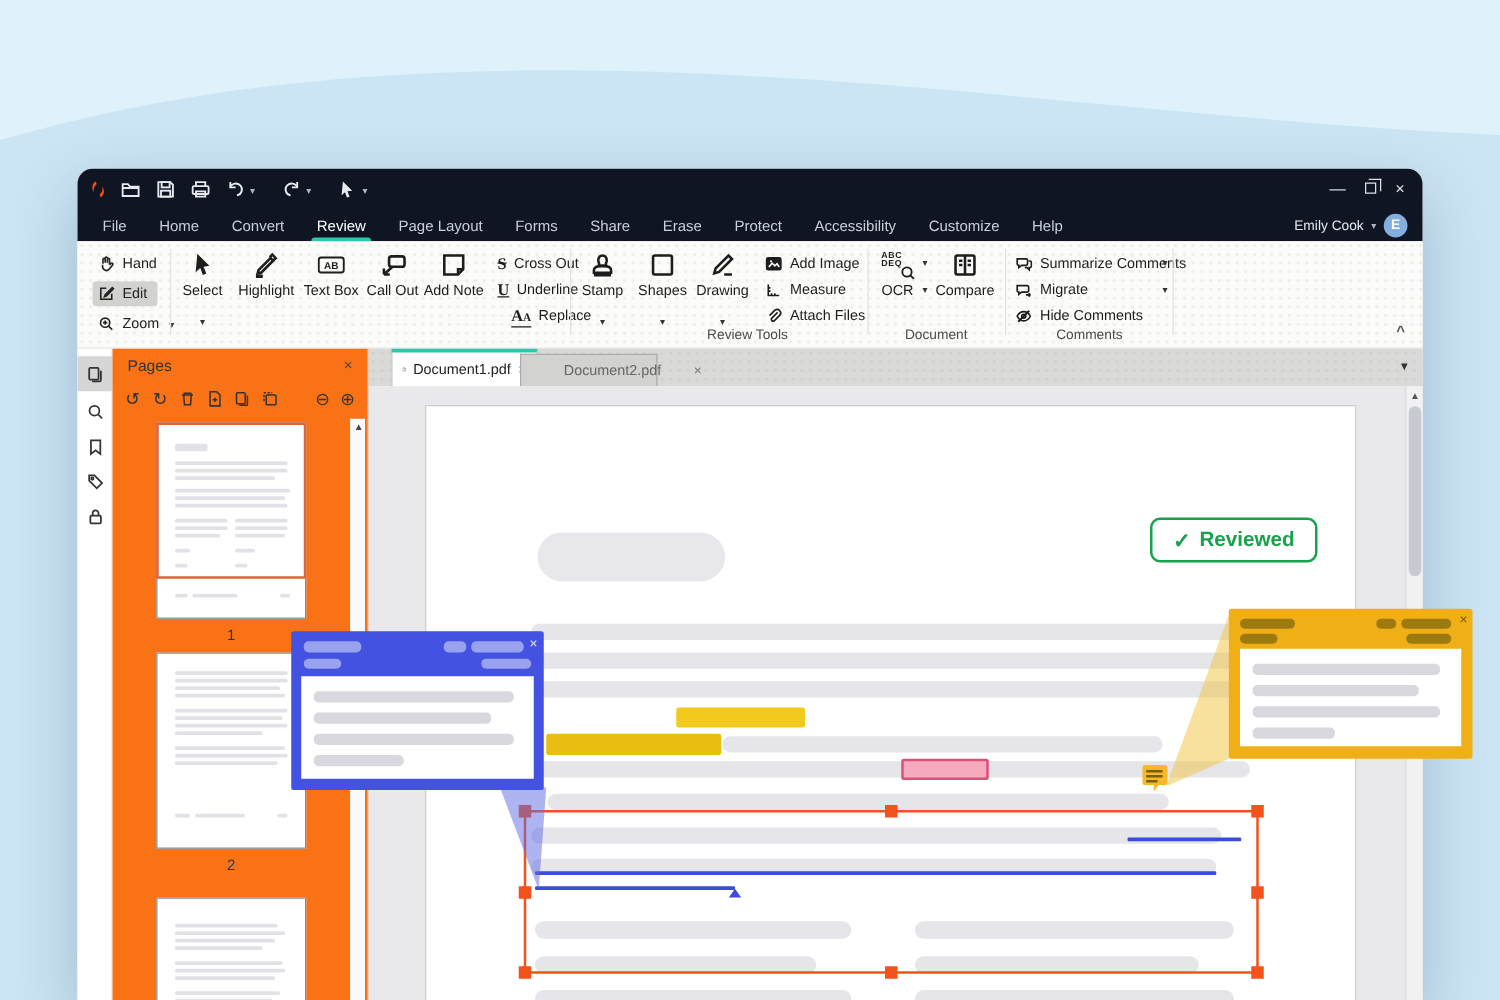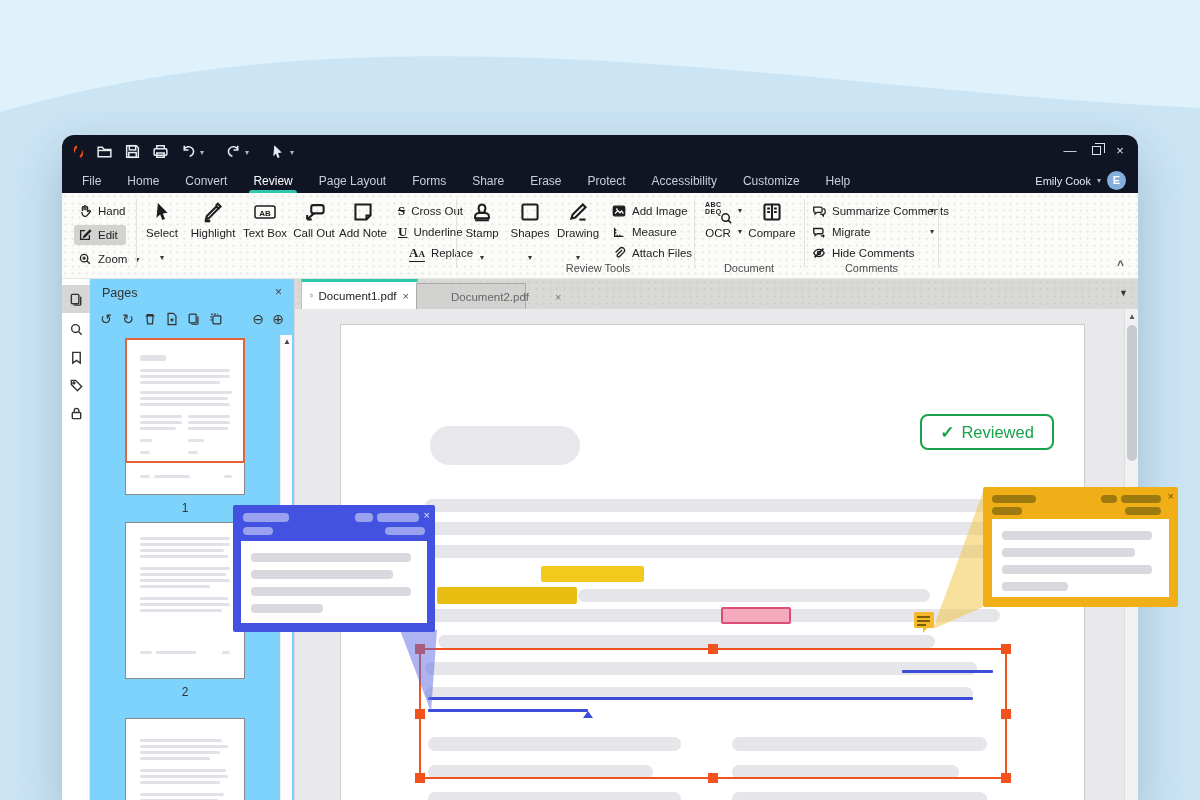--- a/index.html
+++ b/index.html
@@ -65,55 +65,55 @@
   #ocr-ic { position:relative; width:26px; height:22px; font-family:"Liberation Sans",sans-serif; }
   #ocr-ic .t { font-size:7px; font-weight:bold; color:#1d1d1d; line-height:7px; letter-spacing:.5px; }
   #ocr-ic svg { position:absolute; right:-2px; bottom:-2px; width:13px; height:13px; stroke:#1d1d1d; fill:#FBFBF9; stroke-width:1.6; }
 
   
   #iconstrip { position:absolute; left:0; top:144px; width:28px; bottom:0; background:#fff; border-right:1px solid #E9E9E9; }
   .strip-ic { position:absolute; left:0; width:28px; height:28px; display:flex; align-items:center; justify-content:center; }
   .strip-ic.sel { background:#D6D6D6; }
   .strip-ic svg { width:15px; height:15px; stroke:#333; fill:none; stroke-width:1.5; }
 
-  #pages-panel { position:absolute; left:28px; top:144px; width:205px; bottom:0; background:#7dd3fc; border-right:1px solid #D8D8D8; }
+  #pages-panel { position:absolute; left:28px; top:144px; width:205px; bottom:0; background:#f97316; border-right:1px solid #D8D8D8; }
   #panel-head { position:absolute; left:0; top:0; width:100%; height:28px; }
   #panel-title { position:absolute; left:12px; top:7px; font-size:12.5px; color:#333; }
   #panel-close { position:absolute; right:12px; top:6px; font-size:12px; color:#444; }
   #panel-tools { position:absolute; left:0; top:28px; width:100%; height:26px; }
   .ptool { position:absolute; top:4px; width:16px; height:16px; display:flex; align-items:center; justify-content:center; }
   .ptool svg { width:14px; height:14px; stroke:#333; fill:none; stroke-width:1.4; }
   .ptool.txt { font-size:14px; color:#333; line-height:16px; }
   .thumb { position:absolute; left:35px; width:120px; background:#fff; border:1px solid #8A8A8A; }
   .thumb .tx { position:absolute; background:#E1E1E8; border-radius:2px; }
   .pgnum { position:absolute; width:120px; left:35px; text-align:center; font-size:12px; color:#333; }
   #thumb1-view { position:absolute; left:-1px; top:-1px; right:-1px; height:125px; border:2px solid #E0643A; }
   #panel-scroll { position:absolute; right:2px; top:56px; bottom:0; width:12px; background:#FBFBFB; border-left:1px solid #EFEFEF; }
   #panel-scroll .arr { position:absolute; top:2px; left:0; width:12px; text-align:center; font-size:8px; color:#444; }
   #panel-scroll .thm { position:absolute; left:2px; top:204px; width:8px; height:48px; background:#C6C6C6; border-radius:4px; }
 
   #docarea { position:absolute; left:233px; top:144px; right:0; bottom:0; }
   #tabbar { position:absolute; left:0; top:0; width:100%; height:30px; background:#D9D9D7;
             background-image:radial-gradient(#CFCFCB 1px, transparent 1.2px); background-size:7px 7px; }
   .dtab { position:absolute; display:flex; align-items:center; gap:6px; padding:0 8px; font-size:11.5px; }
   .dtab svg { width:11px; height:13px; stroke-width:1.3; fill:none; }
-  #tab1 { left:6px; top:0; height:30px; width:117px; background:#fff; border:1px solid #BFBFBD; border-top:3px solid #2EC7AE; border-bottom:none; color:#222;justify-content:space-between; }
+  #tab1 { left:18px; top:0; height:30px; width:117px; background:#fff; border:1px solid #BFBFBD; border-top:3px solid #2EC7AE; border-bottom:none; color:#222;justify-content:space-between; }
   #tab2 { left:121px; top:4px; height:26px; width:110px; background:#D2D2D0; border:1px solid #ABABA9; border-bottom:none; color:#666;gap:26px; }
   .tabx { font-size:11px; color:#555; margin-left:auto; }
   #tab2 .tabx { color:#777; }
   #tab-caret { position:absolute; right:10px; top:9px; font-size:9px; color:#333; }
 
   #canvas { position:absolute; left:0; top:30px; right:0; bottom:0; background:#E9E9EC; overflow:hidden; }
   #page { position:absolute; left:45px; top:15px; width:745px; bottom:-2px; background:#fff; border:1px solid #CCCCCE; }
   .ph { position:absolute; background:#E5E5EA; border-radius:7px; height:13px; }
   .hl { position:absolute; border-radius:2px; }
   #stamp { position:absolute; left:625px; top:105px; width:134px; height:36px; border:2.5px solid #17A24B; border-radius:8px;
            background:#fff; display:flex; align-items:center; justify-content:center; gap:7px; }
   #stamp .chk { color:#17A24B; font-size:17px; font-weight:bold; }
-  #stamp .txt { color:#17A24B; font-size:16.5px; font-weight:normal; }
+  #stamp .txt { color:#17A24B; font-size:16.5px; font-weight:bold; }
   .bline { position:absolute; height:2.5px; background:#3A4CD8; border-radius:1px; }
   #ins-caret { position:absolute; width:0; height:0; border-left:5px solid transparent; border-right:5px solid transparent; border-bottom:7px solid #3A4CD8; }
   #selbox { position:absolute; left:124px; top:339px; width:588px; height:131px; border:2px solid #F2521B; }
   .hdl { position:absolute; width:10px; height:10px; background:#F2521B; }
   #noteicon { position:absolute; left:618px; top:303px; width:22px; height:21px; }
   #main-scroll { position:absolute; right:0; top:0; bottom:0; width:14px; background:#F1F1F2; border-left:1px solid #DCDCDE; }
   #main-scroll .arr { position:absolute; top:3px; width:14px; text-align:center; font-size:8px; color:#555; }
   #main-scroll .thm { position:absolute; left:2px; top:16px; width:10px; height:136px; background:#C7CBD1; border-radius:5px; }
 
   

